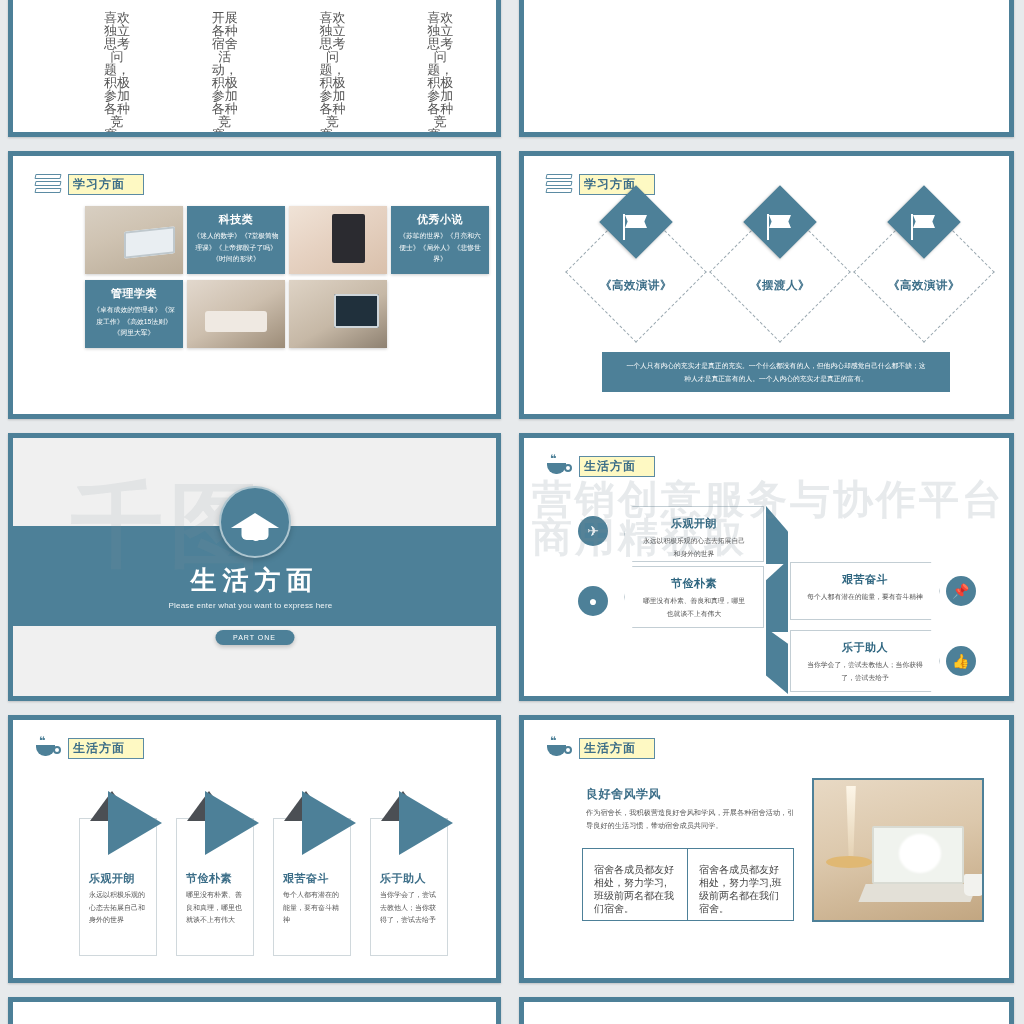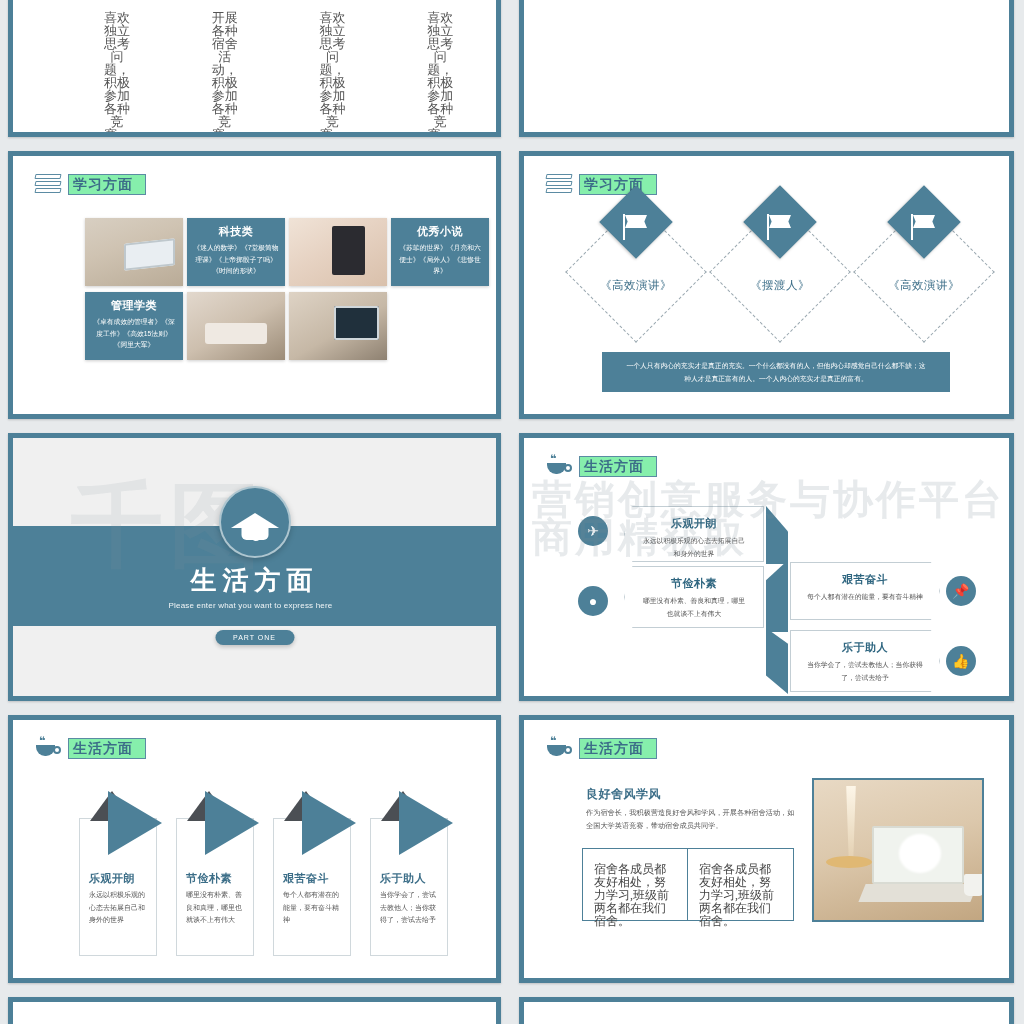--- a/index.html
+++ b/index.html
@@ -34,23 +34,23 @@
   .r1 { top:151px; height:268px; }
   .r2 { top:433px; height:268px; }
   .r3 { top:715px; height:268px; }
   .r4 { top:997px; height:268px; }
 
   
   .chip { position:absolute; left:22px; top:16px; display:flex; align-items:center; gap:7px; }
   .chip .glyph { width:26px; height:24px; position:relative; flex:none; }
   .chip .label {
     border:1px solid #5b8ba3; color:#3c6e88;
-    font-size:14px; font-weight:bold; letter-spacing:1px;
-    padding:2px 12px 3px 4px; line-height:14px;
-    background:#86efac;
+    font-size:12px; font-weight:bold; letter-spacing:1px;
+    padding:2px 18px 3px 4px; line-height:14px;
+    background:#fef9c3;
   }
   
   .books i { position:absolute; left:0; display:block; width:26px; height:5px;
              border:1.3px solid #5b8ba3; background:#fff; border-radius:1px;
              transform:skewX(-12deg); }
   .books i:nth-child(1){ top:2px; }
   .books i:nth-child(2){ top:9px; }
   .books i:nth-child(3){ top:16px; }
   
   .cup .body { position:absolute; left:1px; top:9px; width:19px; height:11px;
@@ -61,21 +61,21 @@
                font-size:11px; font-weight:bold; line-height:8px; }
 
   
   .numcols { position:absolute; left:26px; right:26px; top:100px; display:flex; }
   .numcol { flex:1; text-align:center; padding:0 14px; }
   .numcol .n { color:#4d8098; font-size:15px; font-weight:bold; letter-spacing:1px;
                font-family:"Liberation Serif",serif; }
   .numcol .d { margin-top:7px; color:#555; font-size:13px; line-height:13px;margin-left:48px; }
 
   
-  .bgrid { position:absolute; left:72px; top:62px; display:grid;
+  .bgrid { position:absolute; left:72px; top:50px; display:grid;
            grid-template-columns:repeat(4,98px); grid-auto-rows:68px; gap:6px 4px;border-radius:11px; }
   .bcell { position:relative; overflow:hidden; box-shadow:0 1px 3px rgba(0,0,0,.2); }
   .bcell.txt { background:#4d8098; color:#fff; text-align:center; padding:6px 5px 0; }
   .bcell.txt .t { font-size:11px; font-weight:bold; letter-spacing:.5px; }
   .bcell.txt .s { margin-top:3px; font-size:6.8px; line-height:11.5px; }
   .ph { width:100%; height:100%; position:relative; }
   .ph.desk { background:linear-gradient(160deg,#d8cfc2 0%,#cfc3b2 40%,#b9ab97 100%); }
   .ph.desk:after{ content:""; position:absolute; left:40%; top:34%; width:52%; height:40%;
                   background:#e9eef2; border-radius:2px; transform:skewY(-6deg);
                   box-shadow:inset 0 0 0 2px #bfc8cd; }
@@ -95,21 +95,21 @@
   .dia .outline { position:absolute; left:14px; top:14px; width:100px; height:100px;
                   border:1px dashed #9aa8b0; transform:rotate(45deg); }
   .dia .head { position:absolute; left:38px; top:-12px; width:52px; height:52px;
                background:#4d8098; transform:rotate(45deg);
                box-shadow:0 1px 3px rgba(0,0,0,.25); }
   .dia .flag { position:absolute; left:48px; top:6px; width:34px; height:28px; }
   .dia .flag .pole { position:absolute; left:3px; top:0; width:2px; height:26px; background:#fff; }
   .dia .flag .cloth{ position:absolute; left:5px; top:1px; width:22px; height:13px;
                      background:#fff; clip-path:polygon(0 0,100% 0,88% 50%,100% 100%,0 100%,12% 50%); }
   .dia .cap { position:absolute; left:0; right:0; top:70px; text-align:center;
-              color:#3c6e88; font-size:11.5px; font-weight:normal; letter-spacing:.5px; }
+              color:#3c6e88; font-size:11.5px; font-weight:bold; letter-spacing:.5px; }
   .quote-bar { position:absolute; left:78px; top:196px; width:348px;
                background:#4d8098; color:#fff; font-size:6.8px; line-height:13px;
                text-align:center; padding:7px 22px; }
 
   
   .cover-band { position:absolute; left:0; right:0; top:88px; height:100px; background:#4d8098; }
   .cover-cap { position:absolute; left:50%; top:48px; transform:translateX(-50%);
                width:72px; height:72px; border-radius:50%; background:#4d8098;
                border:2px solid rgba(255,255,255,.55); z-index:3;
                box-shadow:0 2px 6px rgba(0,0,0,.2); }
@@ -159,22 +159,22 @@
                border-top:32px solid transparent; border-bottom:32px solid transparent;
                border-left:54px solid #4d8098; }
 
   
   .dorm-h { position:absolute; left:62px; top:66px; color:#3c6e88;
             font-size:12px; font-weight:bold; letter-spacing:.5px; }
   .dorm-p { position:absolute; left:62px; top:86px; width:212px; color:#555;
             font-size:7.2px; line-height:13px; }
   .dorm-boxes { position:absolute; left:58px; top:128px; display:flex; }
   .dorm-boxes .bx { width:106px; height:73px; border:1.3px solid #4d8098;
-            color:#444; font-size:12px; line-height:13px; padding:14px 11px;
-            font-family:Liberation Serif, serif; }
+            color:#444; font-size:10px; line-height:13px; padding:14px 11px;
+            font-family:Liberation Sans, sans-serif; }
   .dorm-boxes .bx+.bx { border-left:none; }
   .dorm-img { position:absolute; left:288px; top:58px; width:172px; height:144px;
             border:2px solid #4d8098;
             background:linear-gradient(165deg,#e8d9c4 0%,#dcc8ac 45%,#c2a681 100%);
             overflow:hidden; }
   .dorm-img .lamp { position:absolute; left:22px; top:6px; width:30px; height:70px;
             background:linear-gradient(180deg,#fdf6e8,#e5d2b4); clip-path:polygon(34% 0,66% 0,58% 100%,42% 100%); }
   .dorm-img .lampbase{ position:absolute; left:12px; top:76px; width:46px; height:12px;
             background:#e0b873; border-radius:50%; }
   .dorm-img .screen { position:absolute; left:58px; top:46px; width:92px; height:58px;
@@ -409,21 +409,21 @@
     <div class="inner">
       <div class="chip">
         <span class="glyph cup">
           <span class="steam">❝</span>
             <span class="body"></span>
             <span class="handle"></span>
         </span>
         <span class="label">生活方面</span>
       </div>
       <div class="dorm-h">良好舍风学风</div>
-      <div class="dorm-p">作为宿舍长，我积极营造良好舍风和学风，开展各种宿舍活动，如全国大学英语竞赛，带动宿舍成员共同学。</div>
+      <div class="dorm-p">作为宿舍长，我积极营造良好舍风和学风，开展各种宿舍活动，引导良好的生活习惯，带动宿舍成员共同学。</div>
       <div class="dorm-boxes">
         <div class="bx">宿舍各成员都友好相处，努力学习,班级前两名都在我们宿舍。</div>
         <div class="bx">宿舍各成员都友好相处，努力学习,班级前两名都在我们宿舍。</div>
       </div>
       <div class="dorm-img">
         <span class="lamp"></span>
           <span class="lampbase"></span>
         <span class="screen"></span>
           <span class="kb"></span>
           <span class="cup2"></span>

